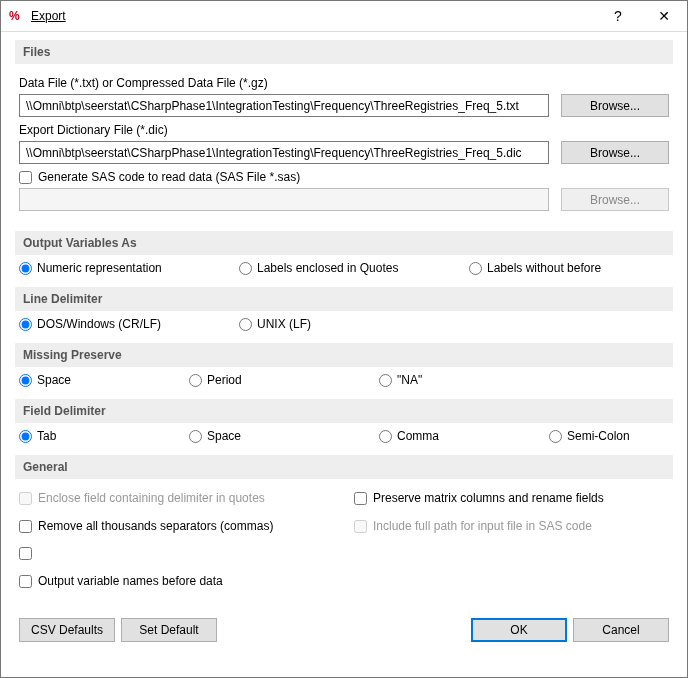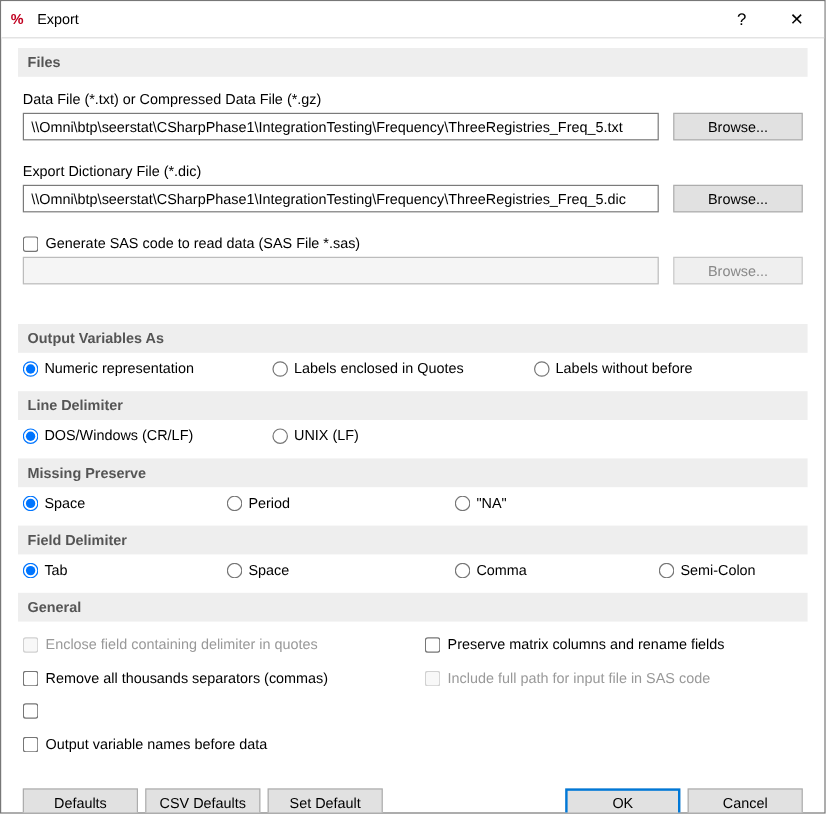--- a/index.html
+++ b/index.html
@@ -26,20 +26,21 @@
     width: 16px;
     height: 16px;
     margin-right: 6px;
     display: inline-flex;
     align-items: center;
     justify-content: center;
   }
   .titlebar .title {
     flex: 1;
     font-size: 12px;
+    text-decoration: underline;
   }
   .titlebar .winbtn {
     width: 46px;
     height: 30px;
     display: flex;
     align-items: center;
     justify-content: center;
     font-size: 14px;
     color: #000;
   }
@@ -60,21 +61,21 @@
     padding: 6px 4px 8px 4px;
   }
   .field-label {
     font-size: 12px;
     margin: 6px 0 4px 0;
   }
   .file-row {
     display: flex;
     align-items: center;
     gap: 12px;
-    margin-bottom: 19px;
+    margin-bottom: 6px;
   }
   .file-input {
     flex: 1;
     height: 23px;
     border: 1px solid #7a7a7a;
     padding: 2px 6px;
     font-size: 12px;
     font-family: inherit;
     outline: none;
   }
@@ -107,21 +108,21 @@
   }
   .chk-row input[type=checkbox] {
     width: 13px;
     height: 13px;
     margin: 0;
   }
   .chk-row.disabled label { color: #999; }
   .radio-row {
     display: flex;
     align-items: center;
-    gap: 28px;
+    gap: 40px;
     padding: 6px 4px;
   }
   .radio-opt {
     display: flex;
     align-items: center;
     gap: 5px;
   }
   .radio-opt input[type=radio] {
     width: 13px;
     height: 13px;
@@ -296,21 +297,20 @@
     <div class="chk-row" style="grid-column:1 / span 2;">
       <input type="checkbox" style="">
     </div>
     <div class="chk-row" style="grid-column:1 / span 2;align-items:flex-end;">
       <input type="checkbox" style="">
       <label>Output variable names before data</label>
     </div>
   </div>
 
   <div class="bottom-bar">
-    <button class="btn">Defaults</button>
     <button class="btn">CSV Defaults</button>
     <button class="btn">Set Default</button>
     <div class="spacer"></div>
     <button class="btn default">OK</button>
     <button class="btn">Cancel</button>
   </div>
 
 </div>
 
 </body></html>

